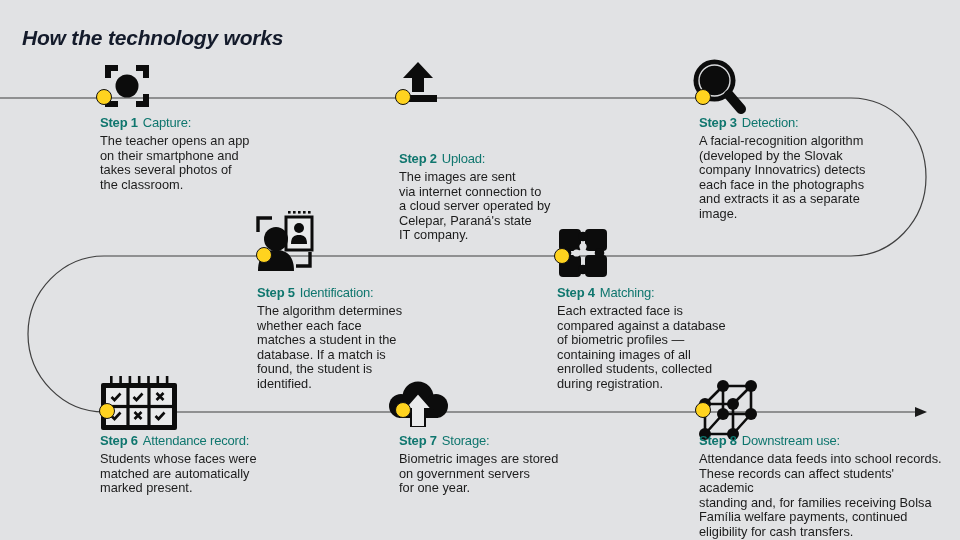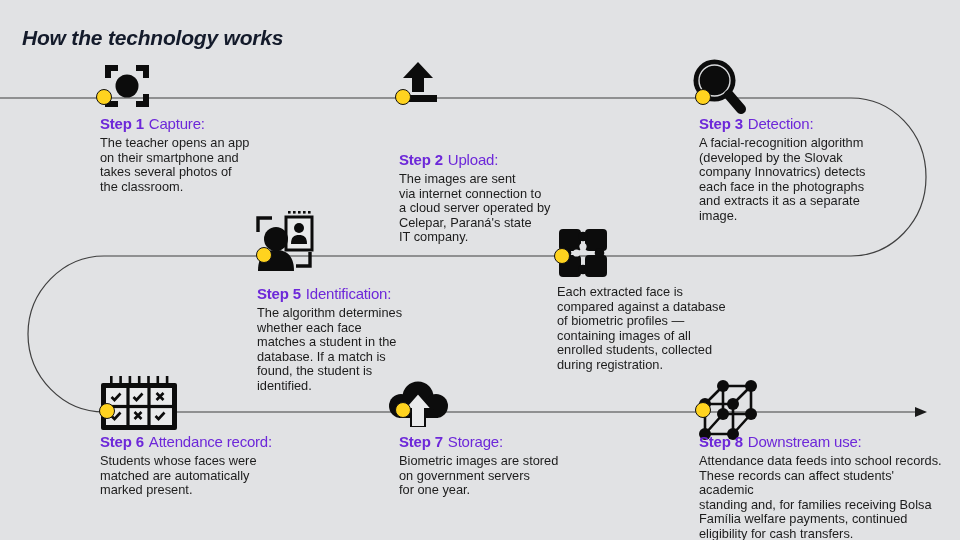--- a/index.html
+++ b/index.html
@@ -9,22 +9,22 @@
     background:#e1e2e4;
   }
   .layer{position:absolute;left:0;top:0;width:960px;height:540px;pointer-events:none;}
   #page-title{
     position:absolute;left:22px;top:26px;margin:0;
     font-size:21px;font-weight:800;letter-spacing:-0.2px;color:#141b2b;font-style:italic;
   }
   .icon{position:absolute;}
   .step{position:absolute;color:#101010;}
   .step h3{
-    margin:0 0 4px 0;font-size:15px;font-weight:400;letter-spacing:-0.2px;
-    color:#6d28d9;white-space:nowrap;
+    margin:0 0 4px 0;font-size:13px;font-weight:400;letter-spacing:-0.2px;
+    color:#0f766e;white-space:nowrap;
   }
   .step h3 b{font-weight:800;margin-right:5px;}
   .step p{
     margin:0;font-family:Liberation Sans, sans-serif;font-size:12.8px;
     line-height:14.6px;color:#1c1c1c;white-space:pre-line;
   }
   
   .pos-s1{left:100px;top:115px;width:185px;}
   .pos-s2{left:399px;top:115px;width:190px;margin-top:36px;}
   .pos-s3{left:699px;top:115px;width:200px;}
@@ -206,20 +206,21 @@
     <h3><b>Step 5</b><span>Identification:</span></h3>
     <p>The algorithm determines
 whether each face
 matches a student in the
 database. If a match is
 found, the student is
 identified.</p>
   </div>
 
   <div class="step pos-s4">
+    <h3><b>Step 4</b><span>Matching:</span></h3>
     <p>Each extracted face is
 compared against a database
 of biometric profiles —
 containing images of all
 enrolled students, collected
 during registration.</p>
   </div>
 
   <div class="step pos-s6">
     <h3><b>Step 6</b><span>Attendance record:</span></h3>

